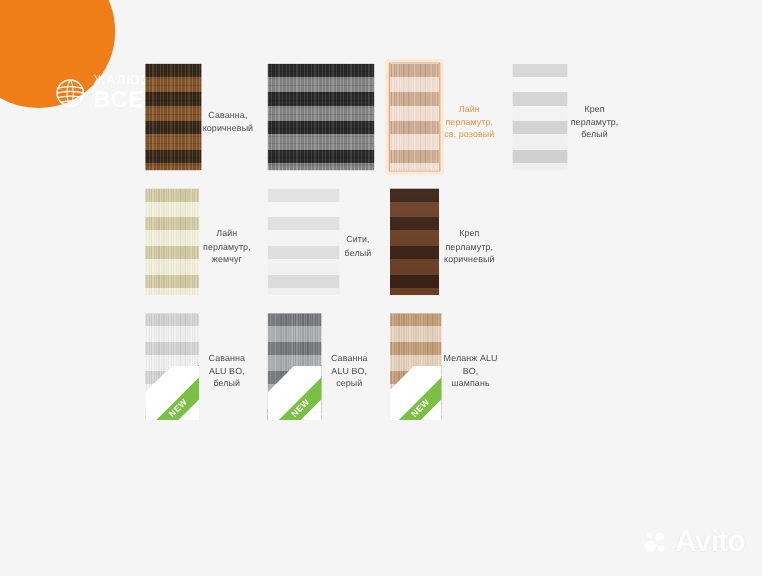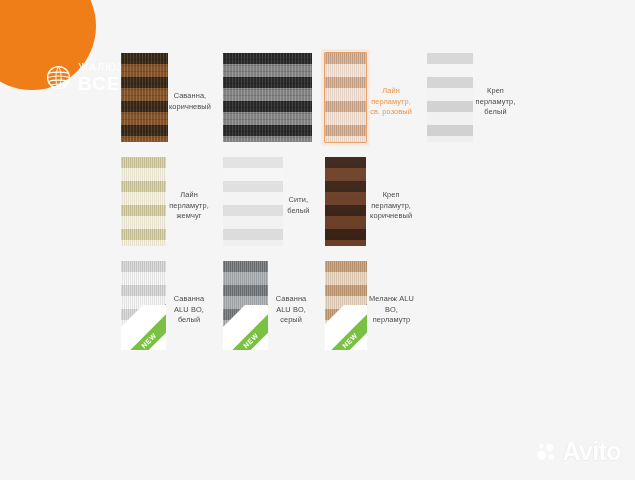--- a/index.html
+++ b/index.html
@@ -265,21 +265,21 @@
         <div class="swatch-frame">
           <div class="swatch-fabric" style="background-image: repeating-linear-gradient(90deg, rgba(255, 255, 255, 0.18) 0px, rgba(255, 255, 255, 0.18) 1px, rgba(0, 0, 0, 0.07) 1px, rgba(0, 0, 0, 0.07) 2px), repeating-linear-gradient(rgb(194, 154, 114) 0px, rgb(194, 154, 114) 11px, rgb(232, 211, 188) 11px, rgb(232, 211, 188) 24px);"></div>
           <div style="position: absolute; right: 0px; bottom: 0px; width: 57px; height: 46px; clip-path: polygon(100% 0px, 100% 100%, 0px 100%); background-image: repeating-linear-gradient(90deg, rgba(255, 255, 255, 0.35) 0px, rgba(255, 255, 255, 0.35) 1px, rgba(0, 0, 0, 0.25) 1px, rgba(0, 0, 0, 0.25) 3px), repeating-linear-gradient(rgb(159, 162, 164) 0px, rgb(159, 162, 164) 7px, rgb(217, 219, 220) 7px, rgb(217, 219, 220) 9px, rgb(126, 129, 132) 9px, rgb(126, 129, 132) 11px);"></div>
           <div class="new-ribbon">
             <div class="ribbon-bg"></div>
             <div class="ribbon-band">
               <span class="ribbon-text">NEW</span>
             </div>
           </div>
         </div>
-        <div class="swatch-label">Меланж ALU BO, перламутр</div>
+        <div class="swatch-label">Меланж ALU BO, шампань</div>
       </div>
     </div>
   </div>
 
 <div id="avito-watermark">
   <span id="avito-dots">
     <svg viewBox="0 0 24 24" width="22" height="22" aria-hidden="true">
       <circle cx="6.5" cy="15.5" r="5" fill="#ffffff"></circle>
       <circle cx="16.5" cy="17.5" r="3" fill="#ffffff"></circle>
       <circle cx="15" cy="7" r="4" fill="#ffffff"></circle>

